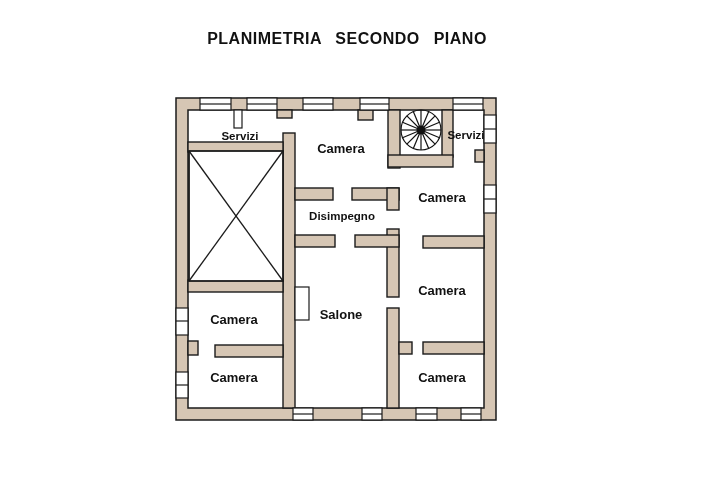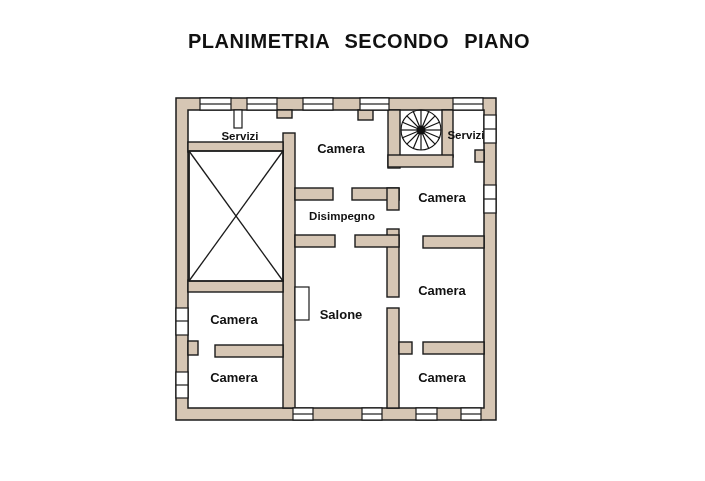--- a/index.html
+++ b/index.html
@@ -5,25 +5,25 @@
   html,body{margin:0;padding:0;background:#ffffff;}
   .page{
     position:relative;
     width:705px;height:481px;
     background:#ffffff;
     font-family:"Liberation Sans", sans-serif;
     overflow:hidden;
   }
   .title{
     position:absolute;
-    left:16px;top:30px;
+    left:4px;top:30px;
     width:686px;
     margin:0;
     text-align:center;
-    font-size:20px;
+    font-size:16px;
     font-weight:bold;
     color:#111111;
     letter-spacing:0.5px;
     word-spacing:9px;
   }
   svg{position:absolute;left:0;top:0;}
   .wall{fill:#d6c6b4;stroke:#1b1b1b;stroke-width:1.5;}
   .iwall{fill:#d6c6b4;stroke:#1b1b1b;stroke-width:1.4;}
   .win{fill:#ffffff;stroke:#1b1b1b;stroke-width:1.2;}
   .winline{stroke:#1b1b1b;stroke-width:1.2;}

